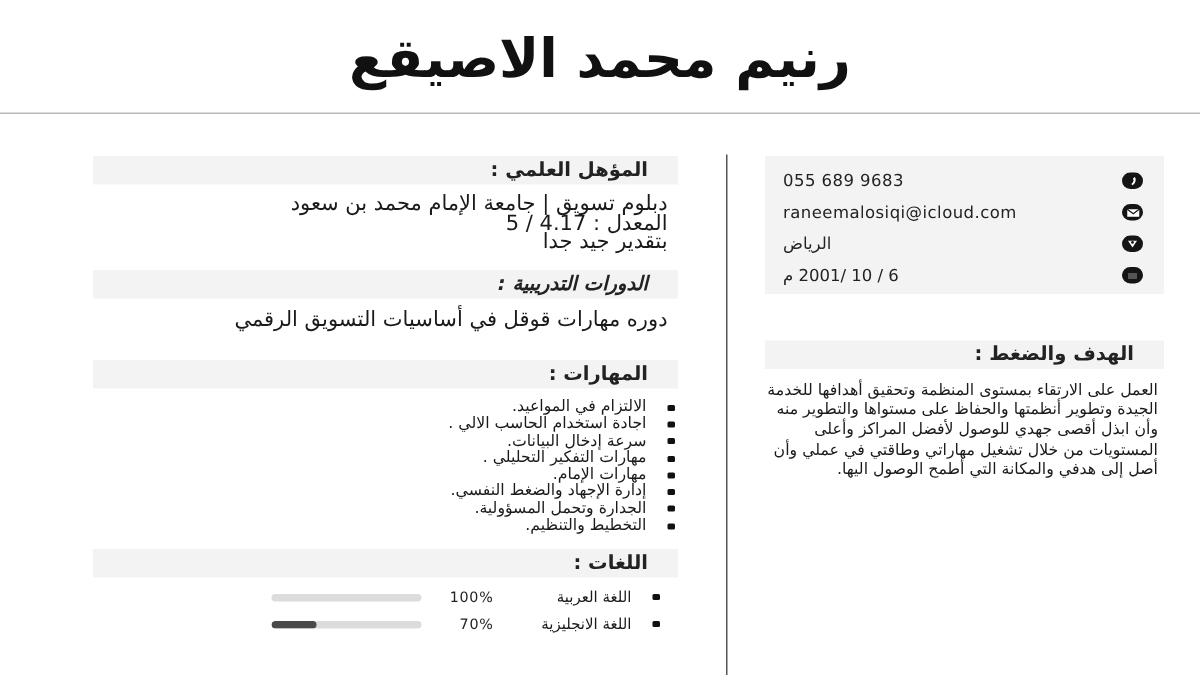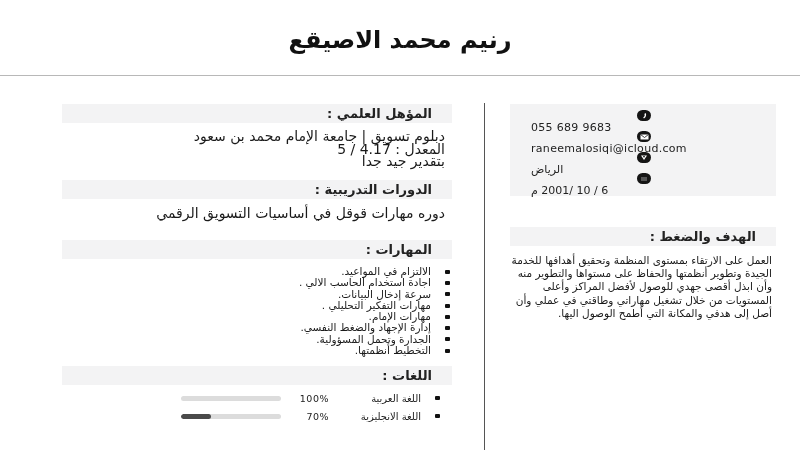--- a/index.html
+++ b/index.html
@@ -1,26 +1,26 @@
 <!DOCTYPE html>
 <html><head>
 <meta charset="utf-8">
 <style>
   * { box-sizing: border-box; margin: 0; padding: 0; }
   html, body { width: 800px; height: 460px; background: #ffffff; overflow: hidden; }
   body { font-family: "DejaVu Sans", sans-serif; color: #1a1a1a; position: relative; direction: rtl; }
 
   .header { position: absolute; top: 0; left: 0; width: 800px; height: 76px; border-bottom: 1px solid #b8b8b8; display: flex; align-items: center; justify-content: center; }
-  .name { font-family: "DejaVu Sans", sans-serif; font-weight: bold; font-size: 24px; letter-spacing: 1px; color: #111; margin-top: 4px; }
+  .name { font-family: "DejaVu Sans", sans-serif; font-weight: bold; font-size: 36px; letter-spacing: 1px; color: #111; margin-top: 4px; }
 
   .divider { position: absolute; left: 484px; top: 103px; width: 1px; height: 347px; background: #555; }
 
   
   .contact-box { position: absolute; left: 510px; top: 104px; width: 266px; height: 92px; background: #f3f3f4; padding: 6px 14px 0 0; }
-  .contact-row { display: flex; flex-direction: column; align-items: center; height: 21px; direction: rtl; }
+  .contact-row { display: flex; flex-direction: row; align-items: center; height: 21px; direction: rtl; }
   .contact-icon { width: 14px; height: 11px; border-radius: 6px; background: #151515; display: flex; align-items: center; justify-content: center; margin-left: 16px; flex-shrink: 0; }
   .contact-icon svg { display: block; }
   .contact-text { font-size: 11px; color: #222; letter-spacing: 0.3px; width: 210px; text-align: left; direction: ltr; }
   .contact-text.ar { direction: rtl; text-align: left; }
 
   .sec-header { position: absolute; background: #f3f3f4; height: 19px; font-size: 13px; font-weight: bold; color: #222; display: flex; align-items: center; padding-right: 20px; direction: rtl; }
 
   .objective { position: absolute; left: 508px; top: 254px; width: 264px; font-size: 10.5px; line-height: 13.2px; color: #1a1a1a; text-align: right; direction: rtl; }
 
   
@@ -90,21 +90,21 @@
 
 <div class="sec-header" style="left:62px; top:104px; width:390px;">
   <span>المؤهل العلمي :</span>
 </div>
 <div class="left-text" style="left:140px; top:130px; width:305px;">
   <div>دبلوم تسويق | جامعة الإمام محمد بن سعود</div>
   <div>المعدل : 4.17 / 5</div>
   <div>بتقدير جيد جدا</div>
 </div>
 
-<div class="sec-header" style="left:62px; top:180px; width:390px;">
+<div class="sec-header" style="left:62px; top:180px; width:390px;font-style:italic;">
   <span>الدورات التدريبية :</span>
 </div>
 <div class="left-text" style="left:100px; top:207px; width:345px;">
   <div>دوره مهارات قوقل في أساسيات التسويق الرقمي</div>
 </div>
 
 <div class="sec-header" style="left:62px; top:240px; width:390px;">
   <span>المهارات :</span>
 </div>
 <ul class="skills">
@@ -131,21 +131,21 @@
   <li>
       <span class="bullet"></span>
       <span>إدارة الإجهاد والضغط النفسي.</span>
     </li>
   <li>
       <span class="bullet"></span>
       <span>الجدارة وتحمل المسؤولية.</span>
     </li>
   <li>
       <span class="bullet"></span>
-      <span>التخطيط أنظمتها.</span>
+      <span>التخطيط والتنظيم.</span>
     </li>
 </ul>
 
 <div class="sec-header" style="left:62px; top:366px; width:390px;">
   <span>اللغات :</span>
 </div>
 <div class="lang-row" style="top:391px;">
   <span class="bullet"></span>
   <span class="lang-name">اللغة العربية</span>
   <span class="lang-pct">100%</span>

